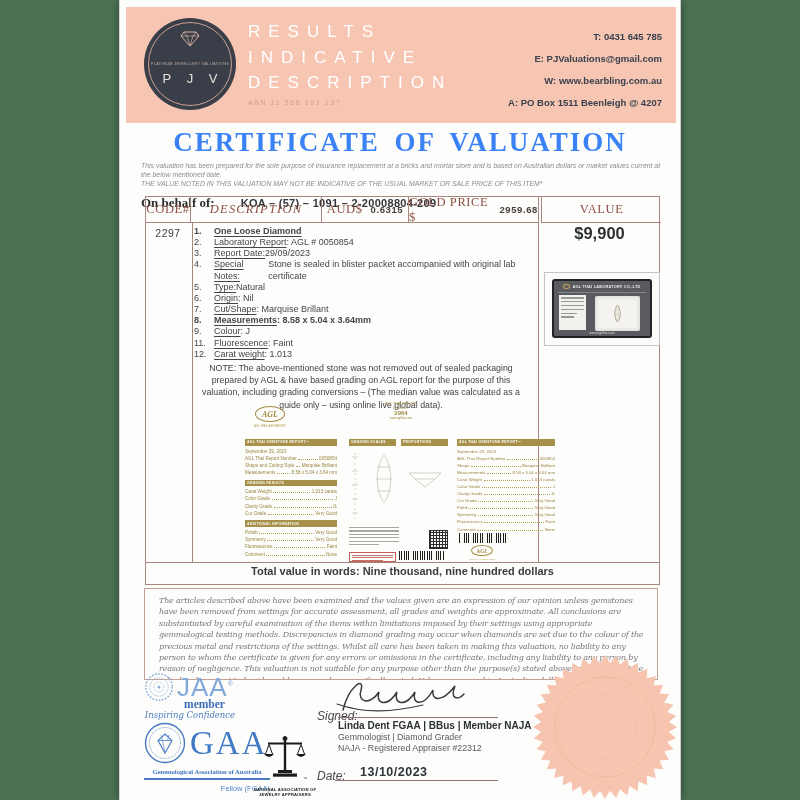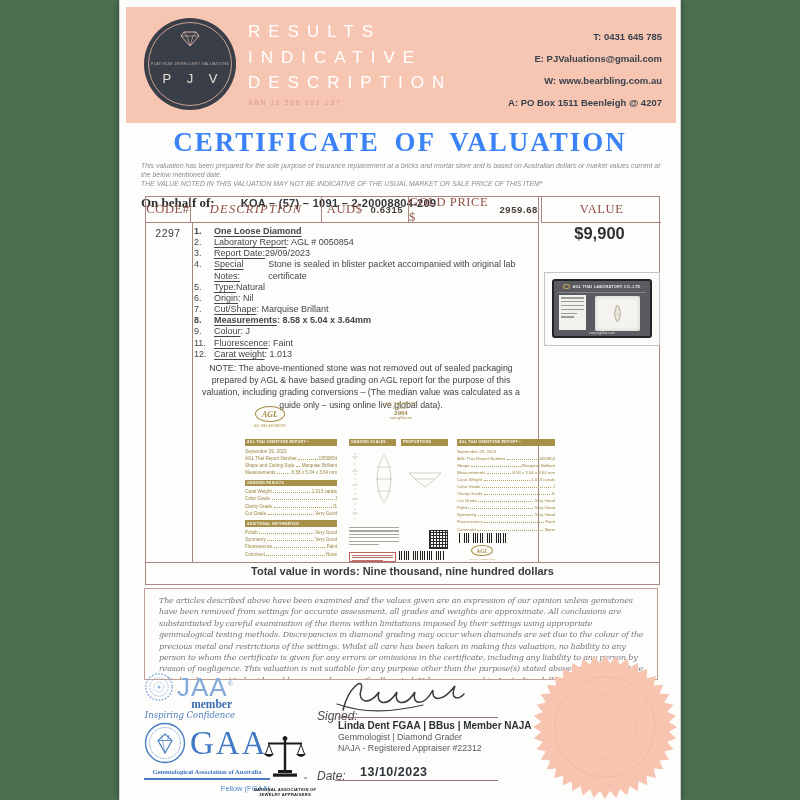--- a/index.html
+++ b/index.html
@@ -106,21 +106,21 @@
   .agl-small .agl-oval{width:22px;height:11px;font-size:5.5px;margin:0 auto;}
   .agl-small .agl-sub{font-size:2.4px;}
   
   .legal{position:absolute;left:24px;top:588px;width:514px;height:92px;border:1.5px solid #c79e96;
          padding:6px 13px 0 14px;font-family:"DejaVu Serif",serif;font-style:italic;font-size:8px;
          line-height:11.4px;letter-spacing:-.2px;color:#7b7580;overflow:hidden;}
   
   .jaa{position:absolute;left:24px;top:672px;width:120px;}
   .jaa-name{position:absolute;left:33px;top:0;font-size:26px;letter-spacing:1px;color:#82a9da;}
   .jaa-name sup{font-size:7px;}
-  .jaa-member{position:absolute;left:33px;top:26px;width:55px;text-align:right;
+  .jaa-member{position:absolute;left:33px;top:26px;width:55px;text-align:center;
               font-family:"Liberation Serif",serif;font-weight:700;font-size:11.5px;color:#3a6cb3;}
   .jaa-tag{position:absolute;left:0;top:38px;width:92px;text-align:center;
            font-family:"DejaVu Serif",serif;font-style:italic;font-size:8.5px;color:#4d7ec1;}
   .gaa{position:absolute;left:24px;top:722px;width:130px;}
   .gaa-name{position:absolute;left:46px;top:3px;font-family:"Liberation Serif",serif;
             font-size:33px;letter-spacing:2px;color:#4179c6;}
   .gaa-org{position:absolute;left:0;top:46px;width:126px;text-align:center;
            font-family:"Liberation Serif",serif;font-weight:700;font-size:6.6px;color:#3f76c4;}
   .gaa-rule{position:absolute;left:0;top:55.5px;width:126px;height:2.5px;
             border-top:1px solid #4a7cc4;border-bottom:1px solid #4a7cc4;}

